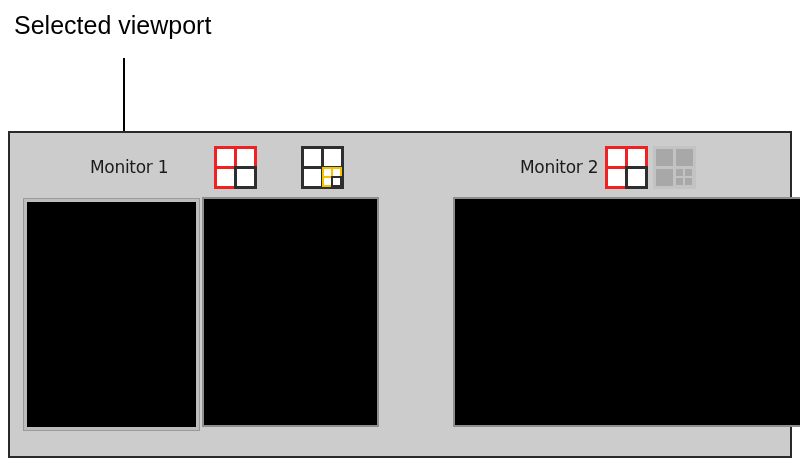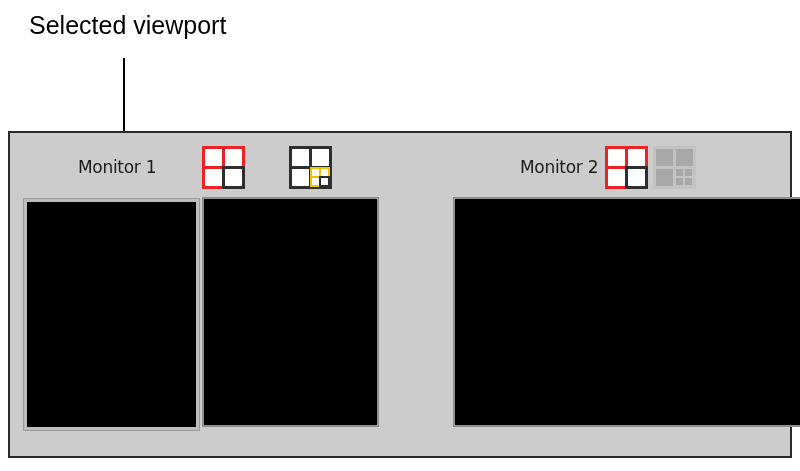--- a/index.html
+++ b/index.html
@@ -7,21 +7,21 @@
     width:800px;height:471px;
     background:#ffffff;
     font-family:"Liberation Sans", sans-serif;
     position:relative;
     overflow:hidden;
   }
 
   
   #annotation-label{
     position:absolute;
-    left:29px; top:11px;
+    left:14px; top:11px;
     font-size:25px;
     color:#000000;
     white-space:nowrap;
     letter-spacing:0px;
   }
   #leader-line{
     position:absolute;
     left:123px; top:58px;
     width:2px; height:75px;
     background:#000000;
@@ -57,21 +57,21 @@
   #monitor-group-2{ left:425px; width:375px; height:100%; }
 
   .monitor-header{
     position:absolute;
     top:14px;
     display:flex;
     align-items:center;
     gap:8px;
     height:40px;
   }
-  #monitor-1-header{ left:68px;gap:47px; }
+  #monitor-1-header{ left:80px;gap:47px; }
   #monitor-2-header{ left:85px; }
 
   .monitor-label{
     font-size:17px;
     color:#1b1b1b;
     white-space:nowrap;
     font-family:"DejaVu Sans", sans-serif;
     letter-spacing:-0.3px;
   }
 

